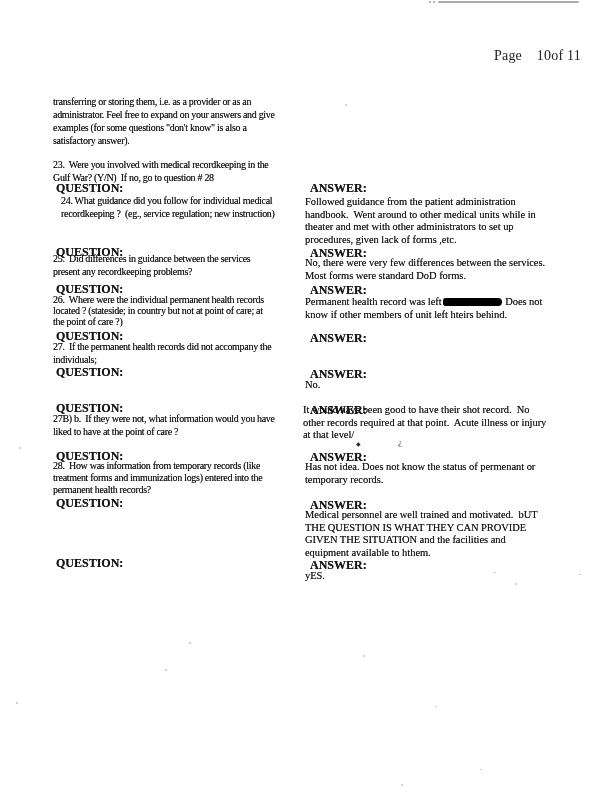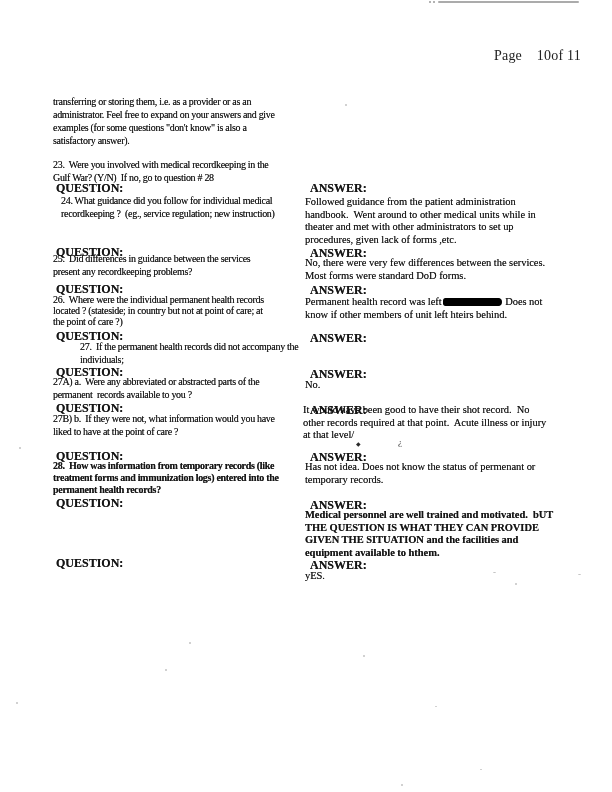--- a/index.html
+++ b/index.html
@@ -68,21 +68,21 @@
     border-radius:50%;
   }
   .annmark{
     position:absolute;
     color:#2a2a2a;
     white-space:pre;
   }
   
   .lh11{line-height:11px;font-family:Liberation Serif, serif;}
   .lh115{line-height:11.5px;}
-  .lh12{line-height:12px;font-weight:bold;}
+  .lh12{line-height:12px;}
   .lh125{line-height:12.5px;}
 </style>
 </head>
 <body>
 
 <div class="page">
 
   <div class="scanline"></div>
   <div class="scandot" style="left:429px;top:1px;width:2px;height:2px;"></div>
   <div class="scandot" style="left:433px;top:1px;width:2px;height:2px;"></div>
@@ -116,27 +116,25 @@
   <div class="lbl" style="left:56px;top:282px;">QUESTION:</div>
   <div class="lbl" style="left:310px;top:283px;">ANSWER:</div>
   <div class="t lh11" style="left:53px;top:294px;">26.  Where were the individual permanent health records
 located ? (stateside; in country but not at point of care; at
 the point of care ?)</div>
   <div class="t right lh115" style="left:305px;top:296px;"><span>Permanent health record was left</span><span class="redaction"></span><span> Does not
 know if other members of unit left hteirs behind.</span></div>
 
   <div class="lbl" style="left:56px;top:329px;">QUESTION:</div>
   <div class="lbl" style="left:310px;top:331px;">ANSWER:</div>
-  <div class="t lh125" style="left:53px;top:341px;margin-left:27px;">27.  If the permanent health records did not accompany the
+  <div class="t lh125" style="left:53px;top:341px;">27.  If the permanent health records did not accompany the
 individuals;</div>
 
   <div class="lbl" style="left:56px;top:365px;">QUESTION:</div>
   <div class="lbl" style="left:310px;top:367px;">ANSWER:</div>
-  <div class="t lh125" style="left:53px;top:376px;">27A) a.  Were any abbreviated or abstracted parts of the
-permanent  records available to you ?</div>
   <div class="t right" style="left:305px;top:379px;">No.</div>
 
   <div class="lbl" style="left:56px;top:401px;">QUESTION:</div>
   <div class="lbl" style="left:310px;top:403px;">ANSWER:</div>
   <div class="t lh125" style="left:53px;top:413px;">27B) b.  If they were not, what information would you have
 liked to have at the point of care ?</div>
   <div class="t right lh125" style="left:303px;top:404px;">It would have been good to have their shot record.  No
 other records required at that point.  Acute illness or injury
 at that level/</div>
 

